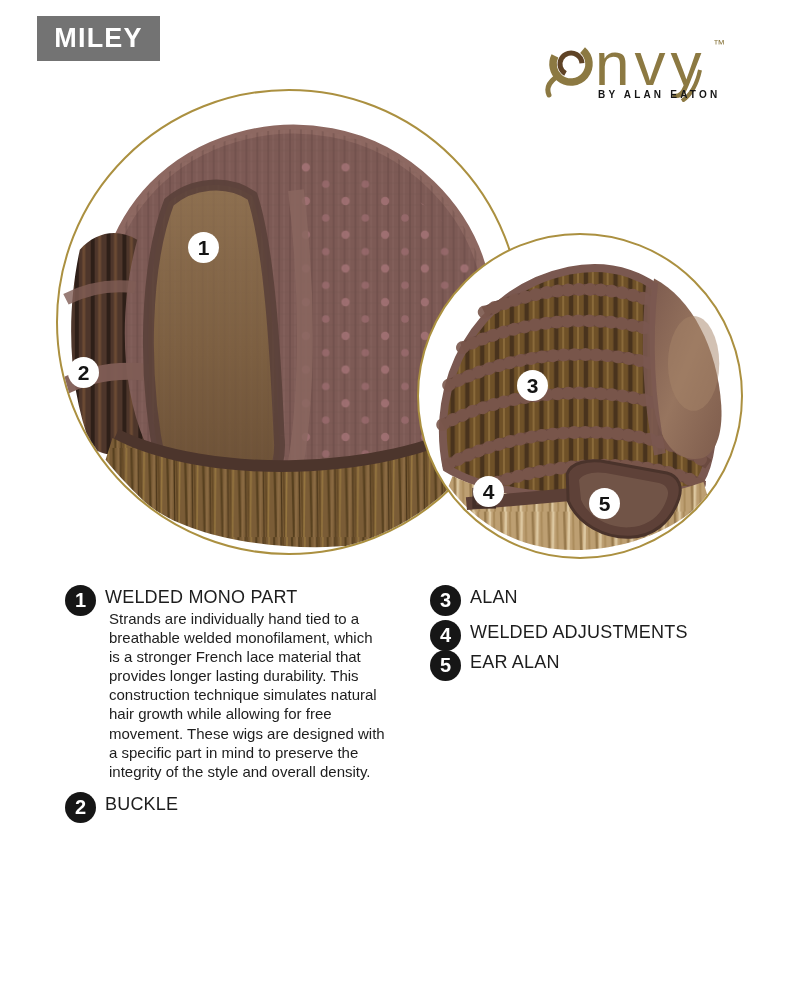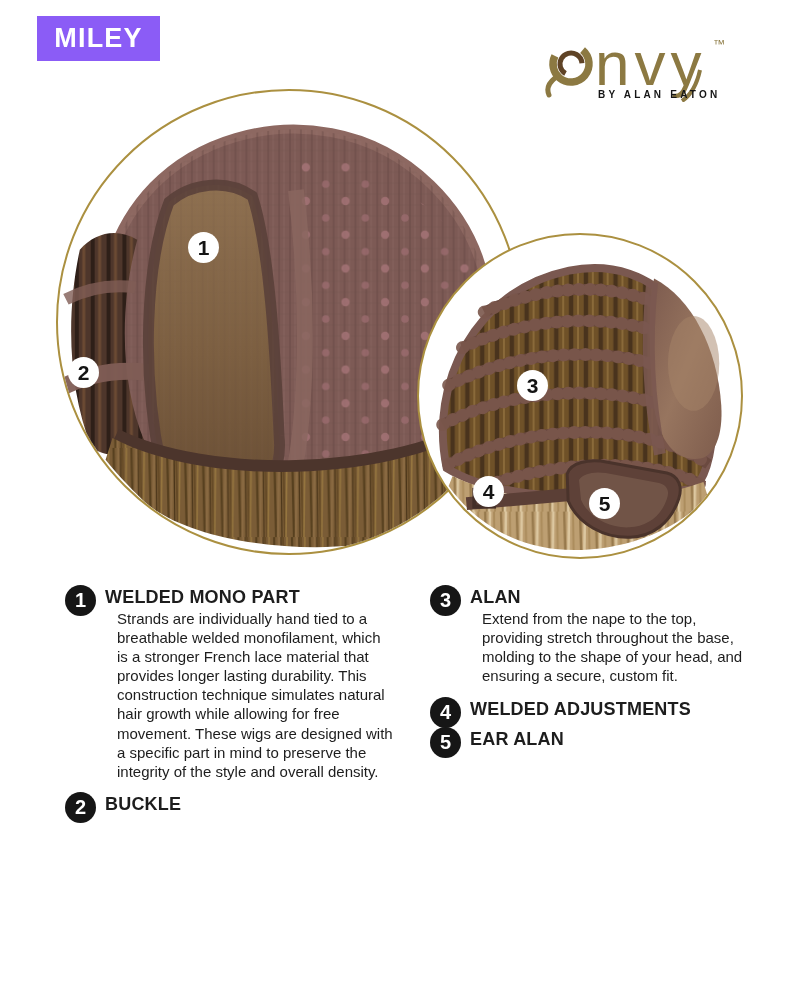--- a/index.html
+++ b/index.html
@@ -1,21 +1,21 @@
 <!DOCTYPE html>
 <html><head>
 <meta charset="utf-8">
 <style>
   html,body{margin:0;padding:0;}
   body{
     width:800px;height:1000px;background:#ffffff;position:relative;overflow:hidden;
     font-family:"Liberation Sans",sans-serif;color:#1d1d1d;
   }
   .product-badge{
-    position:absolute;left:37px;top:16px;width:123px;height:45px;background:#8b5cf6;
+    position:absolute;left:37px;top:16px;width:123px;height:45px;background:#737373;
     color:#ffffff;display:flex;align-items:center;justify-content:center;
     font-weight:bold;font-size:27px;letter-spacing:1.2px;
   }
   .brand-logo{position:absolute;left:545px;top:22px;width:210px;height:80px;}
   .brand-logo svg{display:block;width:100%;height:100%;}
   .photo{
     position:absolute;border-radius:50%;background:#ffffff;overflow:hidden;
     border:2px solid #ab9040;
   }
   .photo svg{display:block;width:100%;height:100%;}
@@ -30,22 +30,22 @@
   .m3{left:517px;top:370px;} .m4{left:473px;top:476px;} .m5{left:589px;top:488px;}
   .col{position:absolute;top:586px;width:345px;z-index:4;}
   .col-left{left:65px;} .col-right{left:430px;}
   .section{position:relative;padding-left:40px;}
   .gap12{margin-bottom:12px;} .gap13{margin-bottom:13px;} .gap8{margin-bottom:8px;}
   .sec-num{
     position:absolute;left:0;top:-1px;width:31px;height:31px;border-radius:50%;
     background:#161616;color:#ffffff;font-weight:bold;font-size:20px;
     display:flex;align-items:center;justify-content:center;
   }
-  .sec-title{font-size:18px;font-weight:bold;line-height:22px;letter-spacing:0.2px;margin:0;}
-  .sec-body{font-size:15px;line-height:19.1px;margin:1px 0 0 12px;white-space:pre-line;}
+  .sec-title{font-size:18px;font-weight:normal;line-height:22px;letter-spacing:0.2px;margin:0;}
+  .sec-body{font-size:15px;line-height:19.1px;margin:1px 0 0 4px;white-space:pre-line;}
 </style>
 </head>
 <body>
 
 <div class="product-badge">
   <span>MILEY</span>
 </div>
 
 <div class="brand-logo">
   <svg viewBox="0 0 210 80">
@@ -179,24 +179,20 @@
   <div class="section">
     <div class="sec-num">2</div>
     <h3 class="sec-title">BUCKLE</h3>
   </div>
 </div>
 
 <div class="col col-right">
   <div class="section gap13">
     <div class="sec-num">3</div>
     <h3 class="sec-title">ALAN</h3>
-    <p class="sec-body">Extend from the nape to the top,
-providing stretch throughout the base,
-molding to the shape of your head, and
-ensuring a secure, custom fit.</p>
   </div>
   <div class="section gap8">
     <div class="sec-num">4</div>
     <h3 class="sec-title">WELDED ADJUSTMENTS</h3>
   </div>
   <div class="section">
     <div class="sec-num">5</div>
     <h3 class="sec-title">EAR ALAN</h3>
   </div>
 </div>

